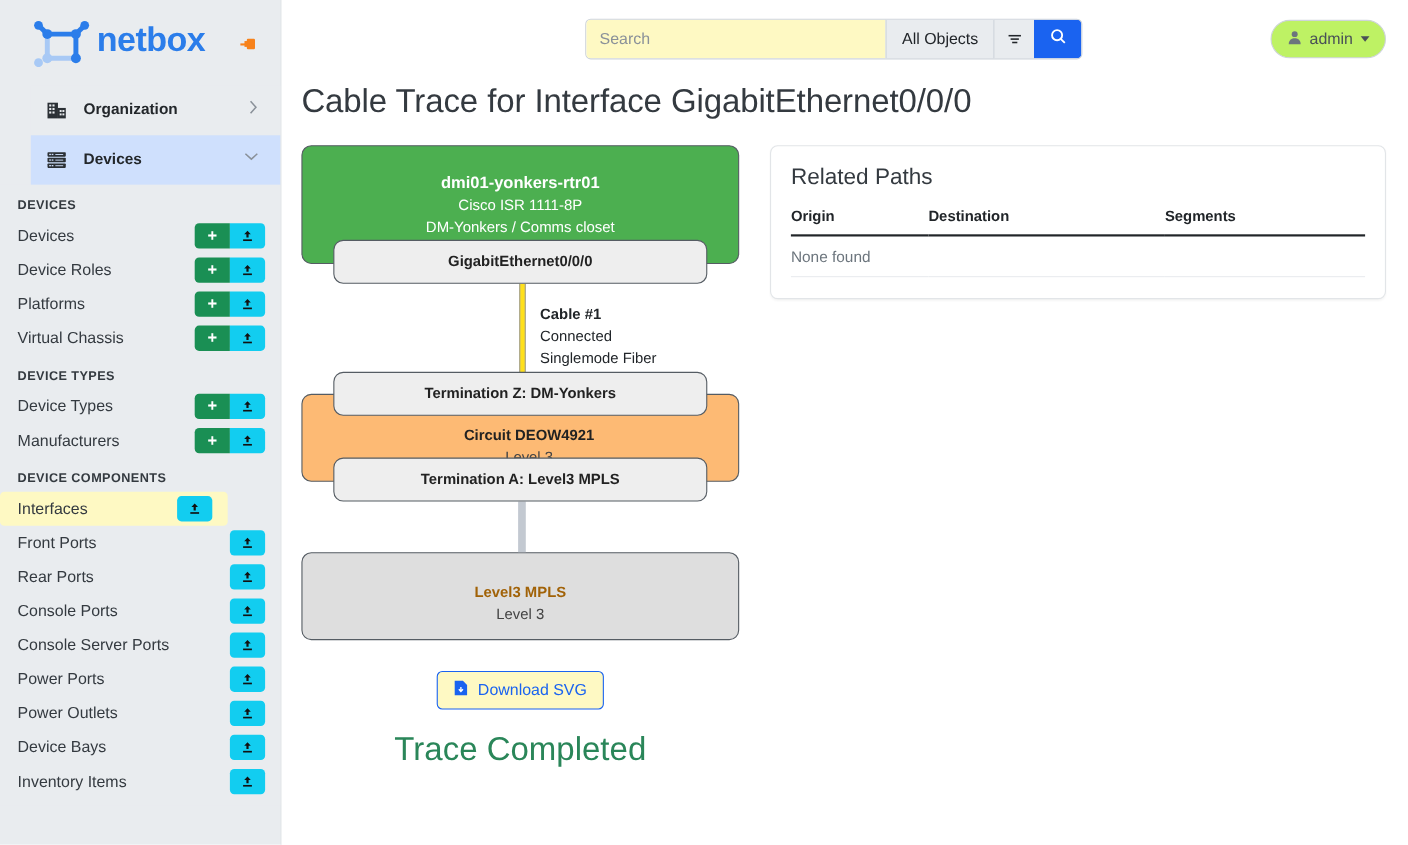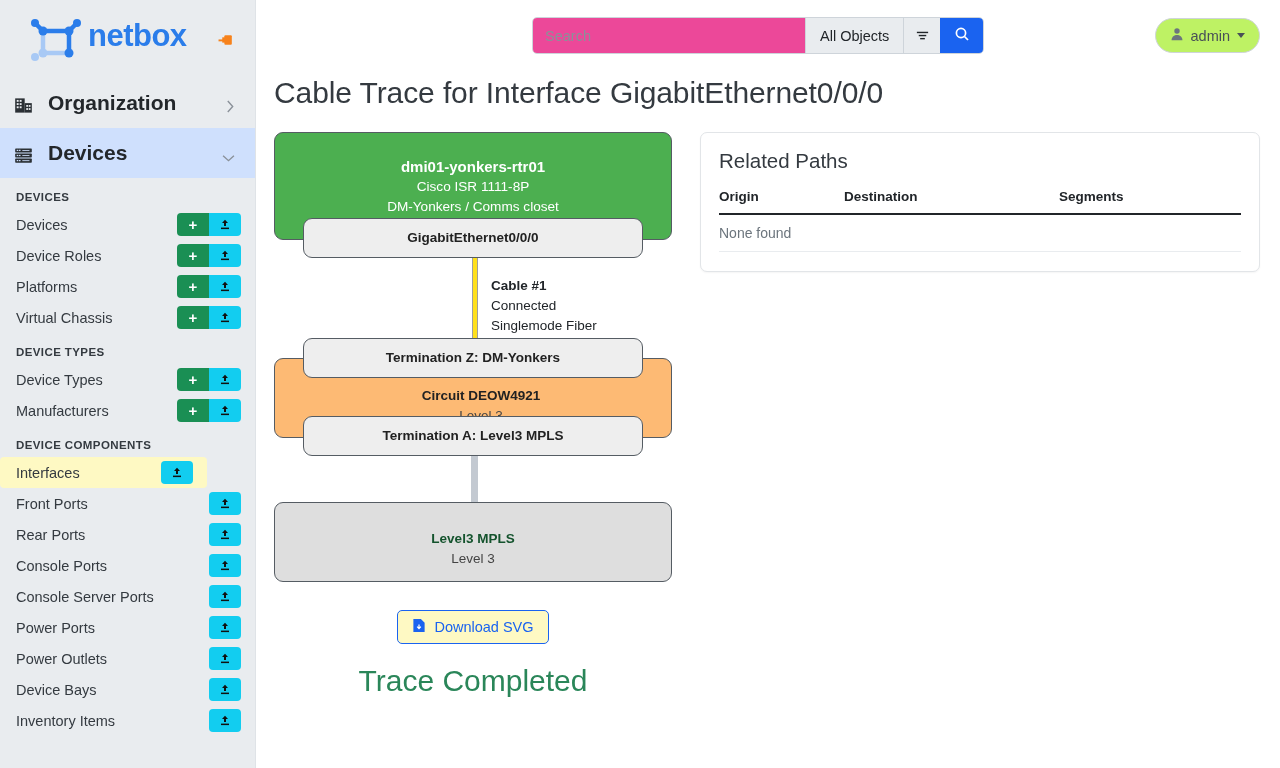--- a/index.html
+++ b/index.html
@@ -37,27 +37,28 @@
     position: absolute;
     right: 20px;
     top: 31px;
     width: 18px; height: 18px;
     display: flex; align-items:center; justify-content:center;
     cursor: pointer;
   }
 
   .nav-group {
     display: flex;
-    align-items: flex-end;
+    align-items: flex-start;
     padding: 13px 20px 13px 14px;
-    font-size: 21px;
+    font-size: 14px;
     font-weight: 700;
     color: #23272b;
     cursor: pointer;
     background: #e9ecef;
+    margin-left: 28px;
   }
   .nav-group.active { background: #cfe0fd; }
   .nav-group .gicon { width: 26px; display:flex; align-items:center; }
   .nav-group .glabel { flex: 1; margin-left: 8px; }
   .nav-group .chev { color: #6c757d; font-size: 13px; line-height: 1; }
 
   .sub-area { background: #e9ecef; padding-bottom: 6px; }
   .sub-header {
     font-size: 11.5px;
     font-weight: 700;
@@ -126,21 +127,21 @@
     background: #fff;
   }
   .search-input {
     width: 272px;
     border: none;
     outline: none;
     padding: 0 12px;
     font-size: 14.5px;
     font-family: "Liberation Sans", sans-serif;
     color: #212529;
-    background: #ec4899;
+    background: #fef9c3;
   }
   .search-input::placeholder { color: #8a9199; }
   .obj-select {
     display: flex; align-items: center;
     padding: 0 14px;
     background: #e9ecef;
     font-size: 14.5px;
     color: #212529;
     border-left: 1px solid #ced4da;
     cursor: pointer;
@@ -279,21 +280,21 @@
   }
 
   .provider-box {
     background: #dedede;
     border: 1.5px solid #555c63;
     border-radius: 9px;
     text-align: center;
     height: 80px;
     padding-top: 26px;
   }
-  .provider-box .p1 { font-size: 13.5px; font-weight: 700; color: #14532d; line-height: 20px;}
+  .provider-box .p1 { font-size: 13.5px; font-weight: 700; color: #a16207; line-height: 20px;}
   .provider-box .p2 { font-size: 13.5px; color: #444; line-height: 20px;}
 
   .dl-row { text-align: center; margin-top: 28px; }
   .dl-btn {
     display: inline-flex;
     align-items: center;
     gap: 8px;
     border: 1px solid #1a63f0;
     color: #1a63f0;
     background: #fef9c3;

